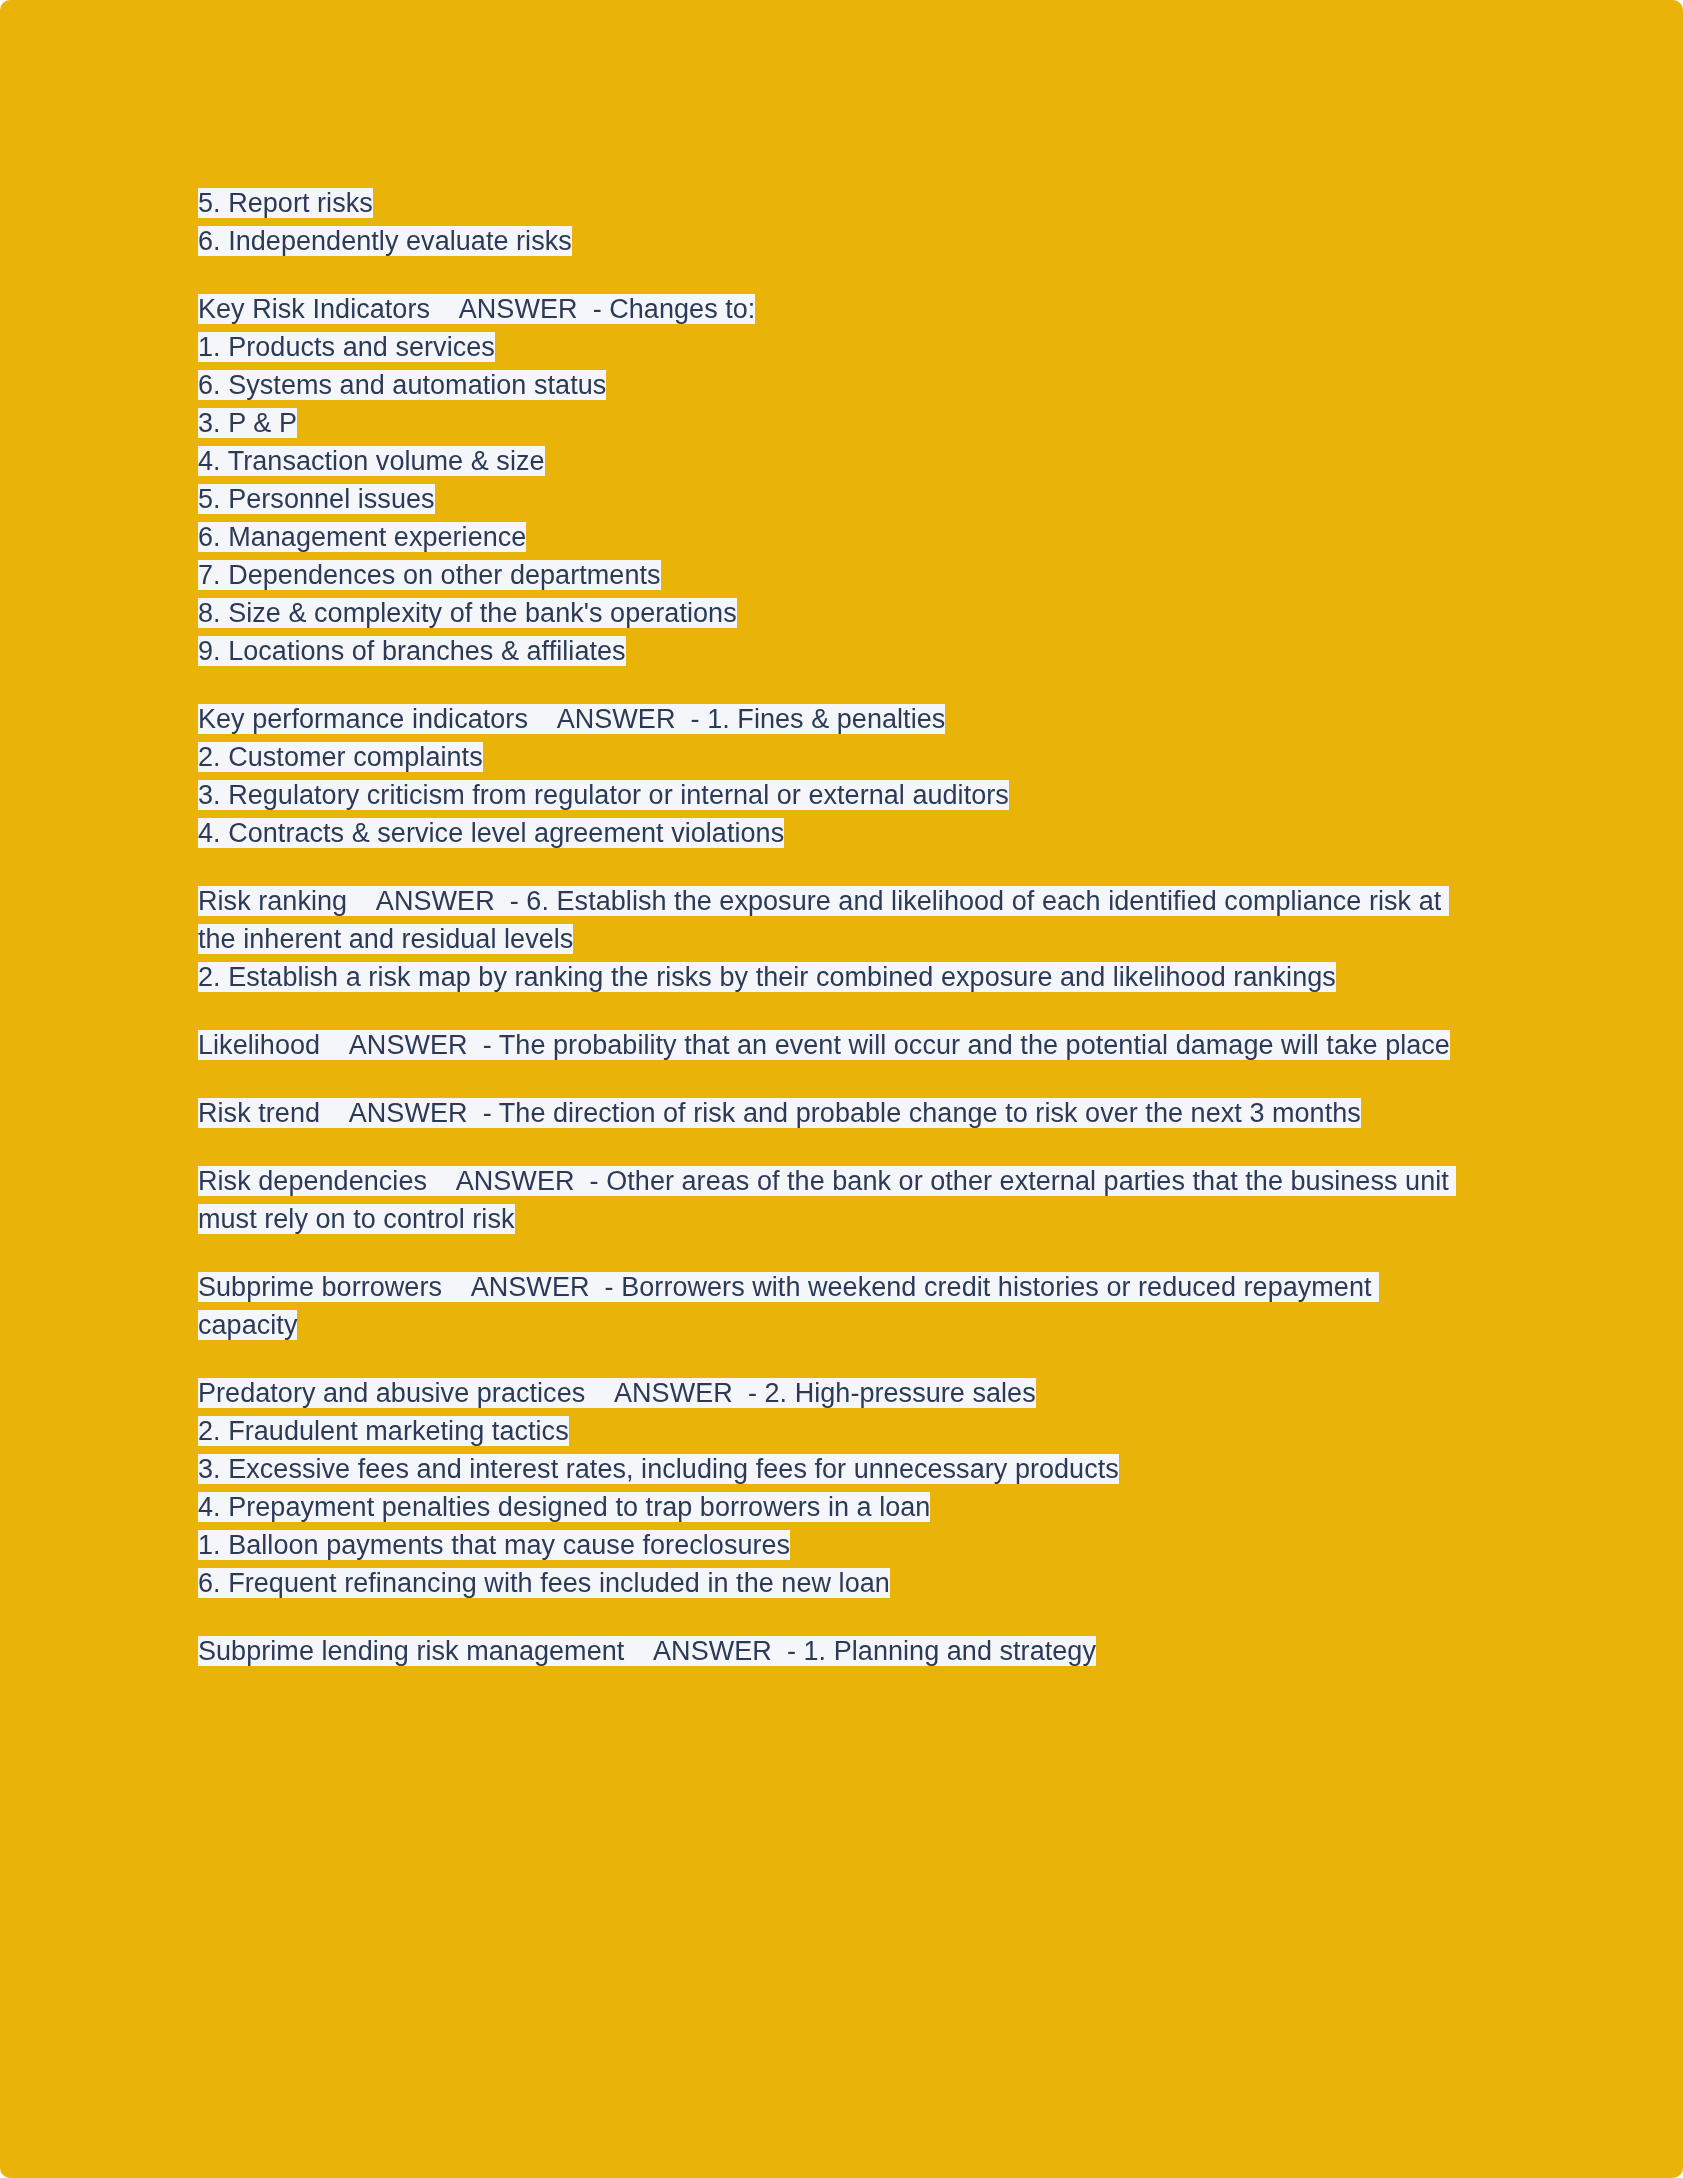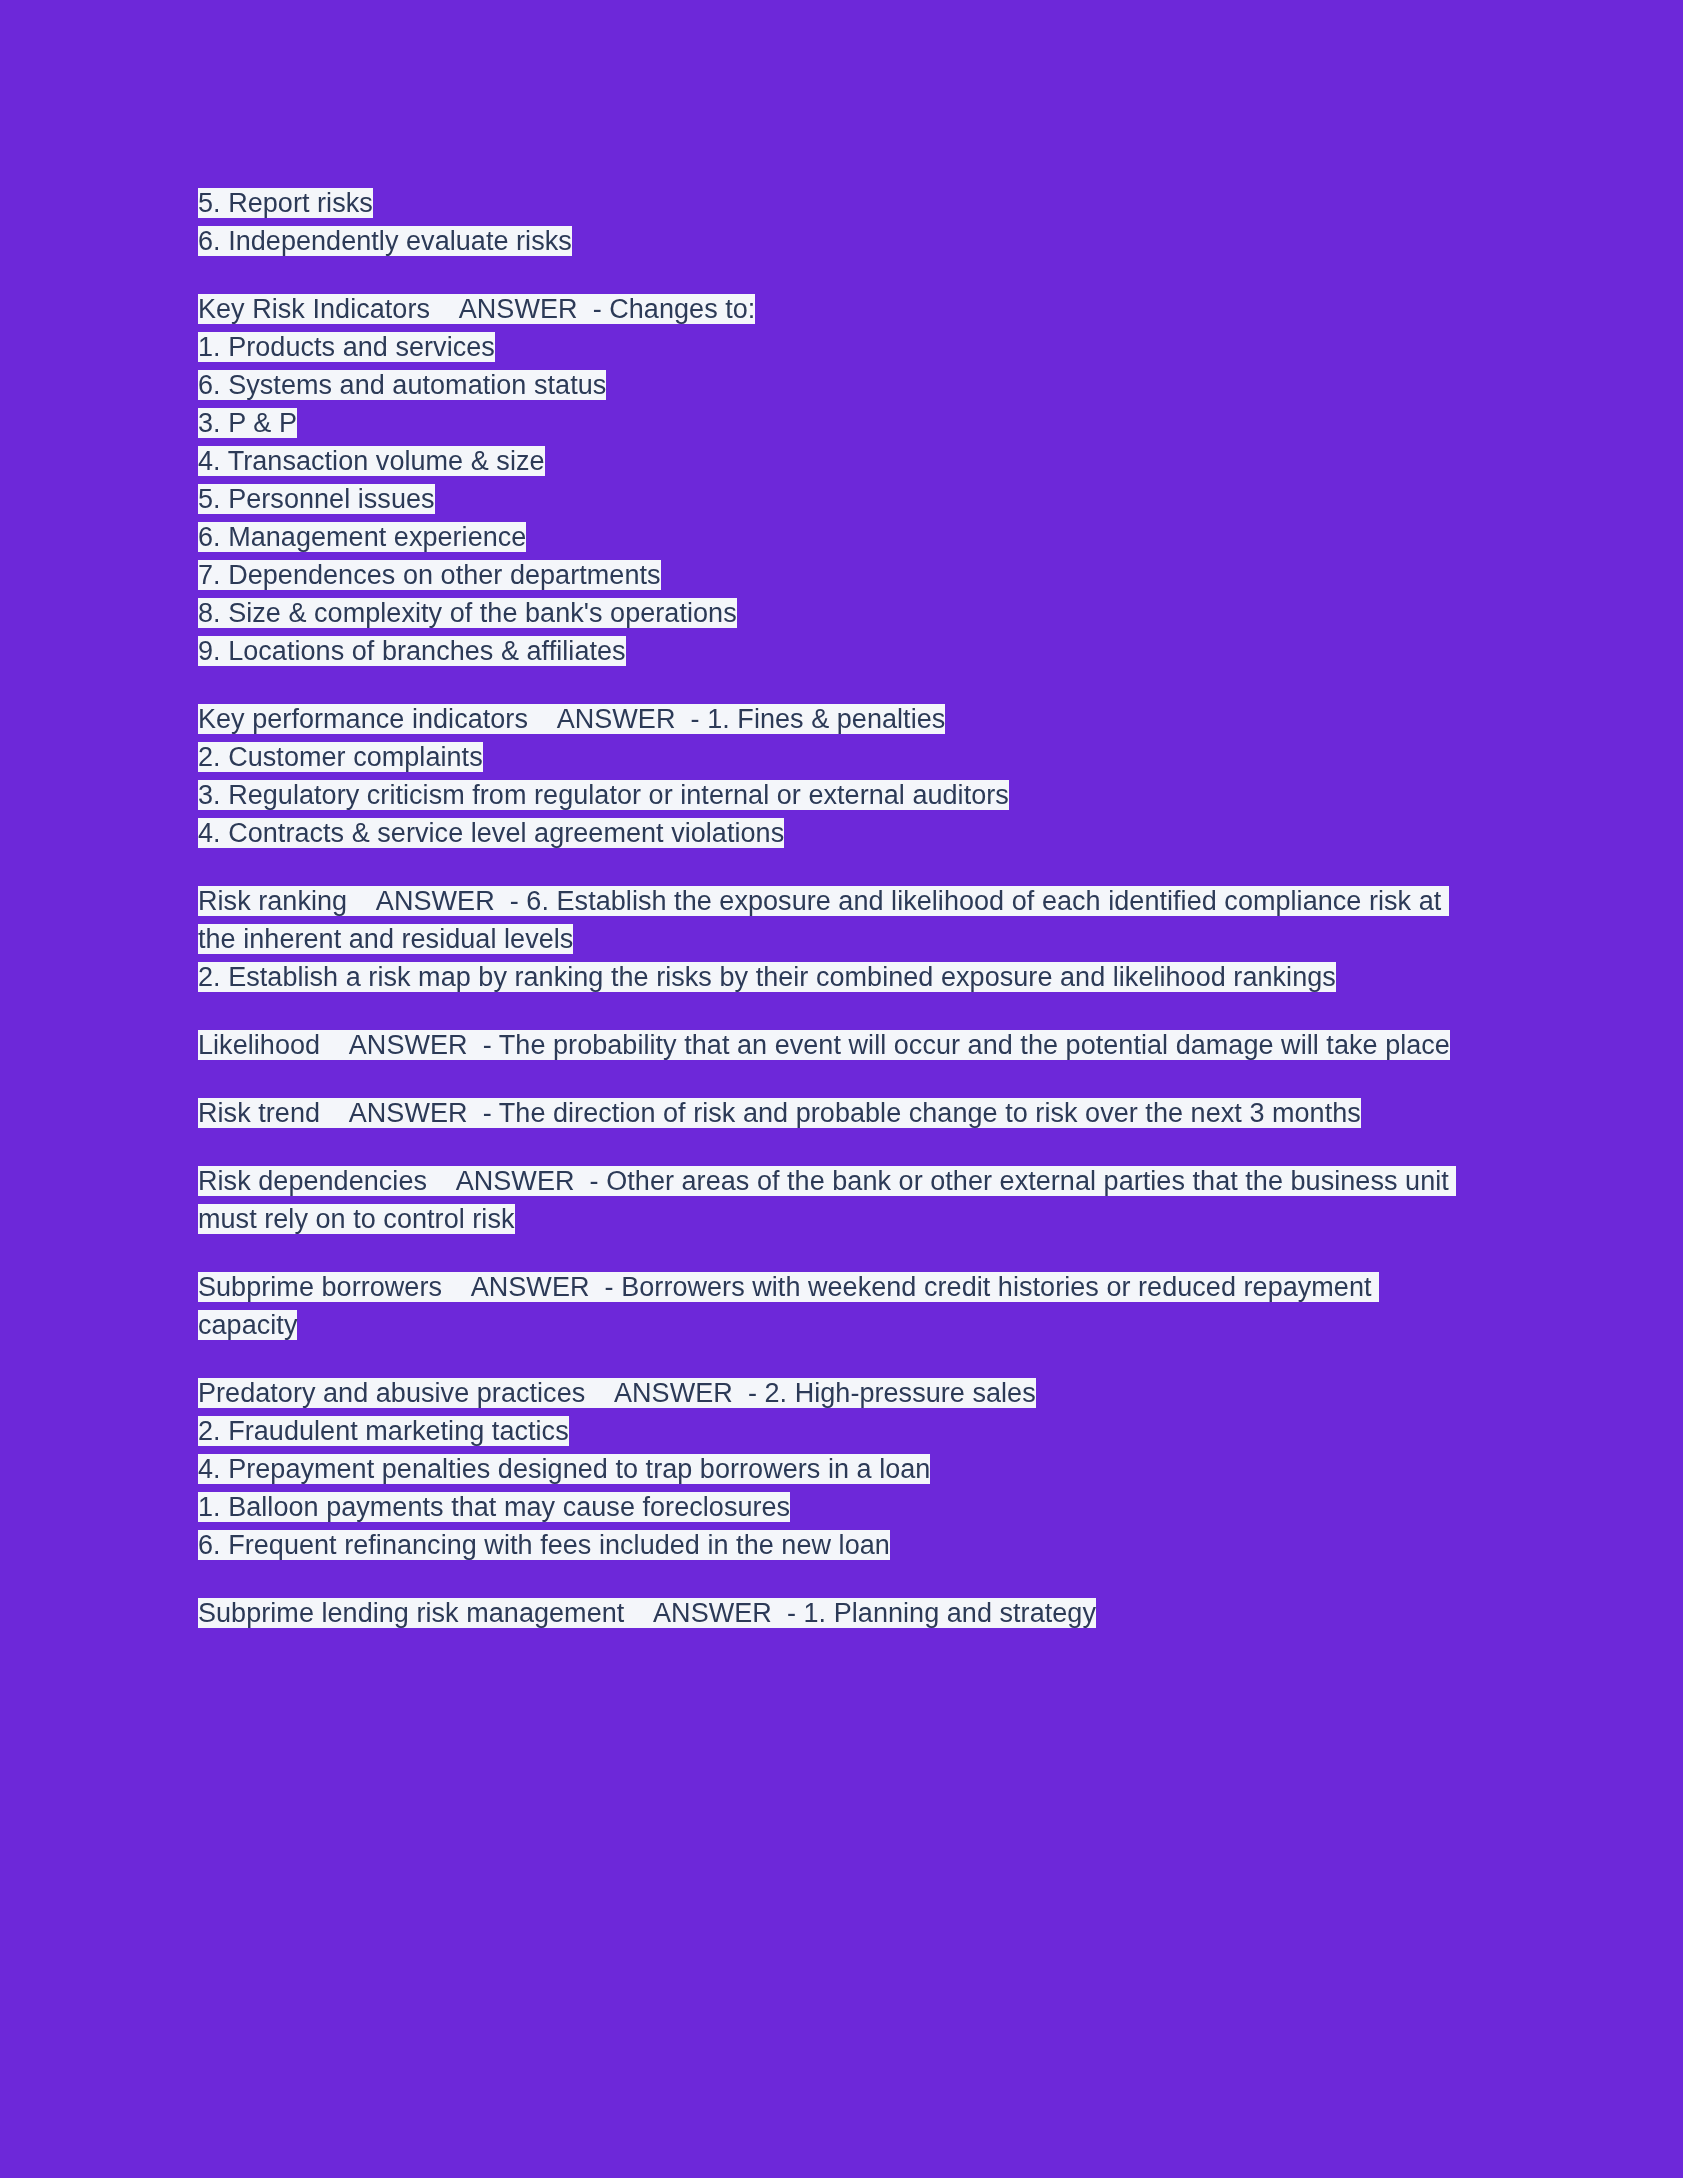--- a/index.html
+++ b/index.html
@@ -11,22 +11,23 @@
   body {
     width: 1683px;
     height: 2178px;
     font-family: "Liberation Sans", sans-serif;
     overflow: hidden;
   }
   .page {
     position: relative;
     width: 1683px;
     height: 2178px;
-    background: #6d28d9;
+    background: #eab308;
     box-sizing: border-box;
+    border-radius: 10px;
   }
   .doc-body {
     position: absolute;
     left: 198px;
     top: 184px;
     width: 1257px;
   }
   .para {
     margin: 0 0 30px 0;
     padding: 0;
@@ -87,20 +88,21 @@
       </div>
       <div class="para">
         <div class="line"><span class="hl">Risk dependencies    ANSWER  - Other areas of the bank or other external parties that the business unit must rely on to control risk</span></div>
       </div>
       <div class="para">
         <div class="line"><span class="hl">Subprime borrowers    ANSWER  - Borrowers with weekend credit histories or reduced repayment capacity</span></div>
       </div>
       <div class="para">
         <div class="line"><span class="hl">Predatory and abusive practices    ANSWER  - 2. High-pressure sales</span></div>
         <div class="line"><span class="hl">2. Fraudulent marketing tactics</span></div>
+        <div class="line"><span class="hl">3. Excessive fees and interest rates, including fees for unnecessary products</span></div>
         <div class="line"><span class="hl">4. Prepayment penalties designed to trap borrowers in a loan</span></div>
         <div class="line"><span class="hl">1. Balloon payments that may cause foreclosures</span></div>
         <div class="line"><span class="hl">6. Frequent refinancing with fees included in the new loan</span></div>
       </div>
       <div class="para">
         <div class="line"><span class="hl">Subprime lending risk management    ANSWER  - 1. Planning and strategy</span></div>
       </div>
     </div>
 </div>
 

